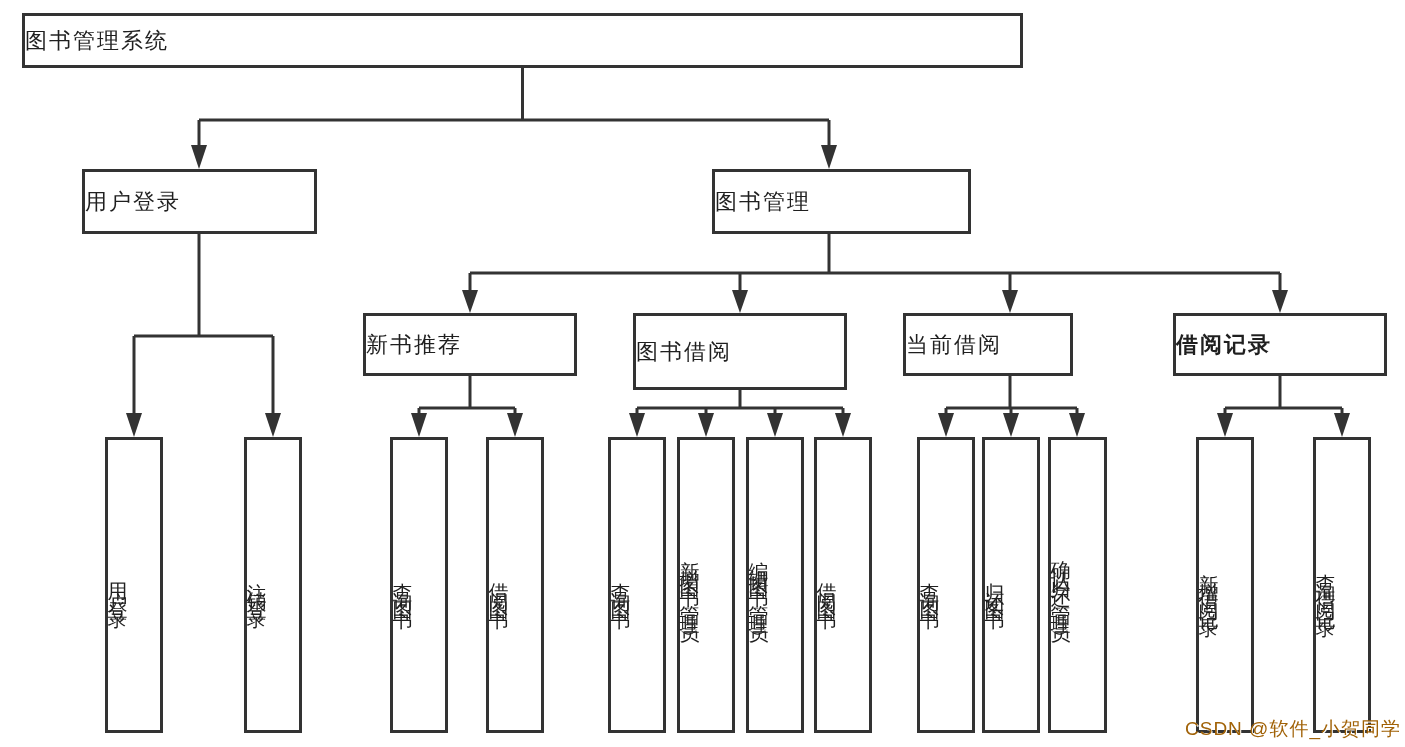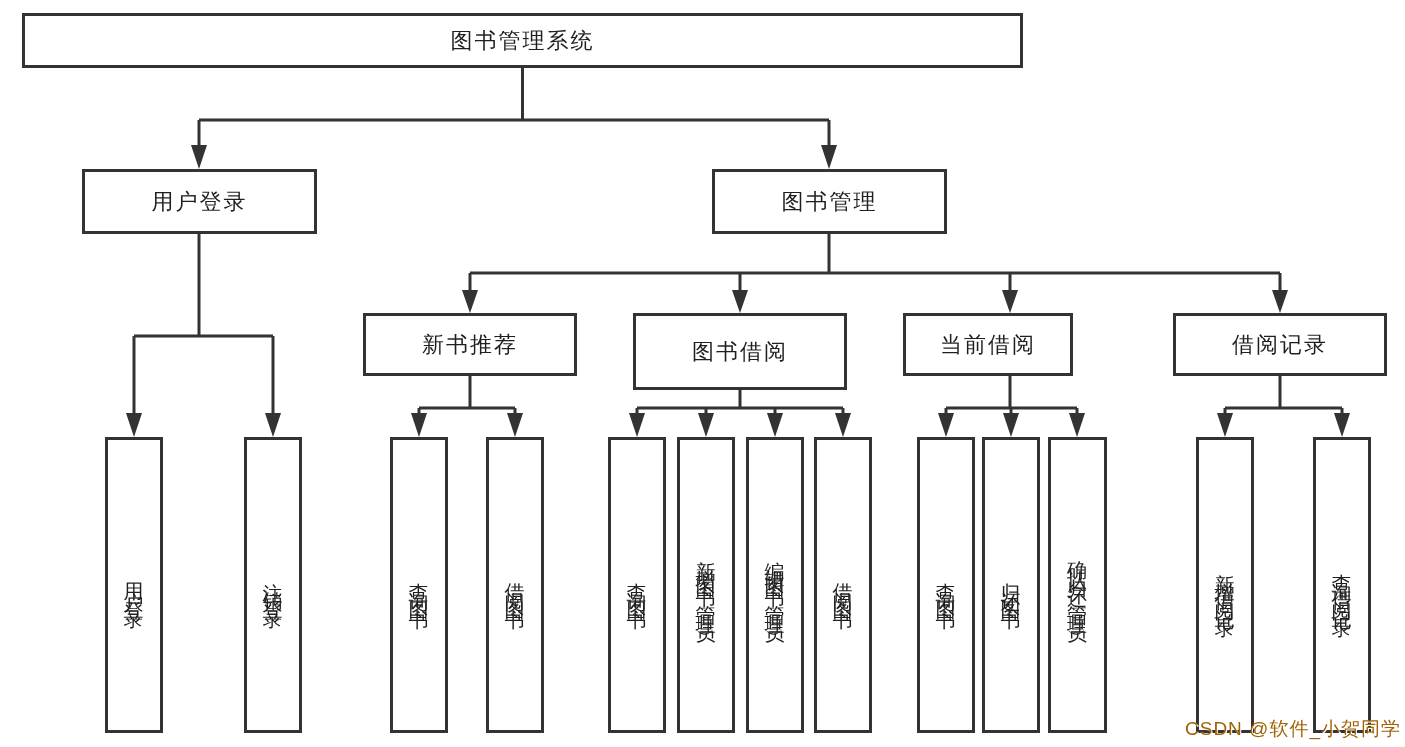--- a/index.html
+++ b/index.html
@@ -16,21 +16,20 @@
     left: 0; top: 0;
     width: 1405px; height: 747px;
   }
   .node {
     position: absolute;
     background: #ffffff;
     border: 3px solid #333333;
     box-sizing: border-box;
     display: flex;
     align-items: center;
-    justify-content: center;
     color: #1f1f1f;
   }
   .h-node span {
     font-size: 22px;
     letter-spacing: 2px;
     white-space: nowrap;
   }
   .v-node span {
     writing-mode: vertical-rl;
     text-orientation: mixed;
@@ -123,34 +122,34 @@
     </g>
   </svg>
 
   <div class="node h-node" style="left:22px;top:13px;width:1001px;height:55px;">
     <span>图书管理系统</span>
   </div>
 
   <div class="node h-node" style="left:82px;top:169px;width:235px;height:65px;">
     <span>用户登录</span>
   </div>
-  <div class="node h-node" style="left:712px;top:169px;width:235px;height:65px;">
+  <div class="node h-node" style="left:712px;top:169px;width:259px;height:65px;">
     <span>图书管理</span>
   </div>
 
   <div class="node h-node" style="left:363px;top:313px;width:214px;height:63px;">
     <span>新书推荐</span>
   </div>
   <div class="node h-node" style="left:633px;top:313px;width:214px;height:77px;">
     <span>图书借阅</span>
   </div>
   <div class="node h-node" style="left:903px;top:313px;width:170px;height:63px;">
     <span>当前借阅</span>
   </div>
-  <div class="node h-node" style="left:1173px;top:313px;width:214px;height:63px;">
+  <div class="node h-node" style="left:1173px;top:313px;width:214px;height:63px;font-weight:bold;">
     <span>借阅记录</span>
   </div>
 
   <div class="node v-node" style="left:105px;top:437px;width:58px;height:296px;">
     <span>用户登录</span>
   </div>
   <div class="node v-node" style="left:244px;top:437px;width:58px;height:296px;">
     <span>注销登录</span>
   </div>
   <div class="node v-node" style="left:390px;top:437px;width:58px;height:296px;">

